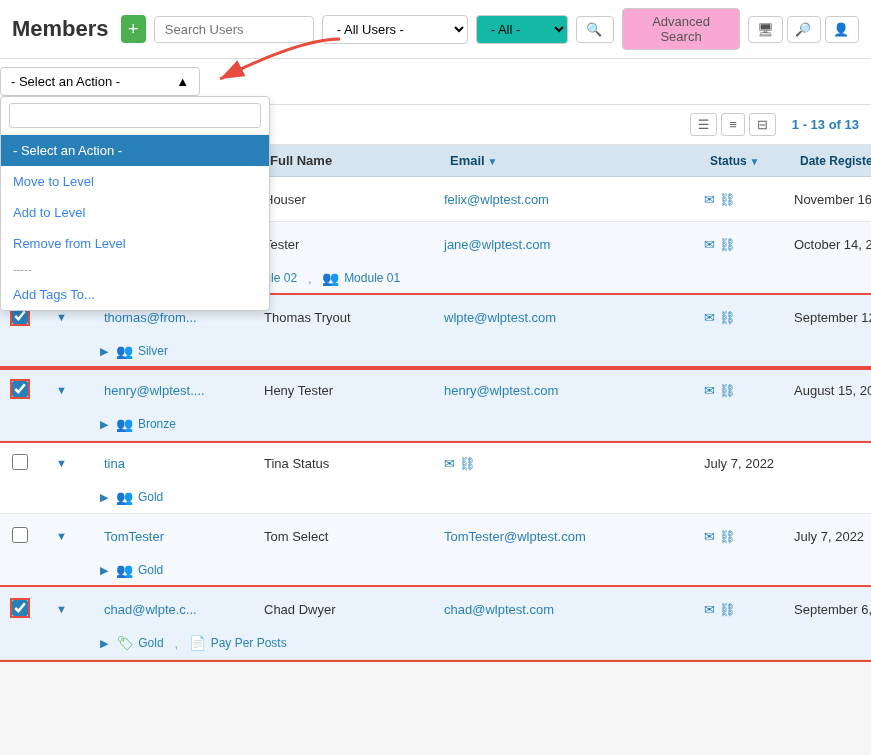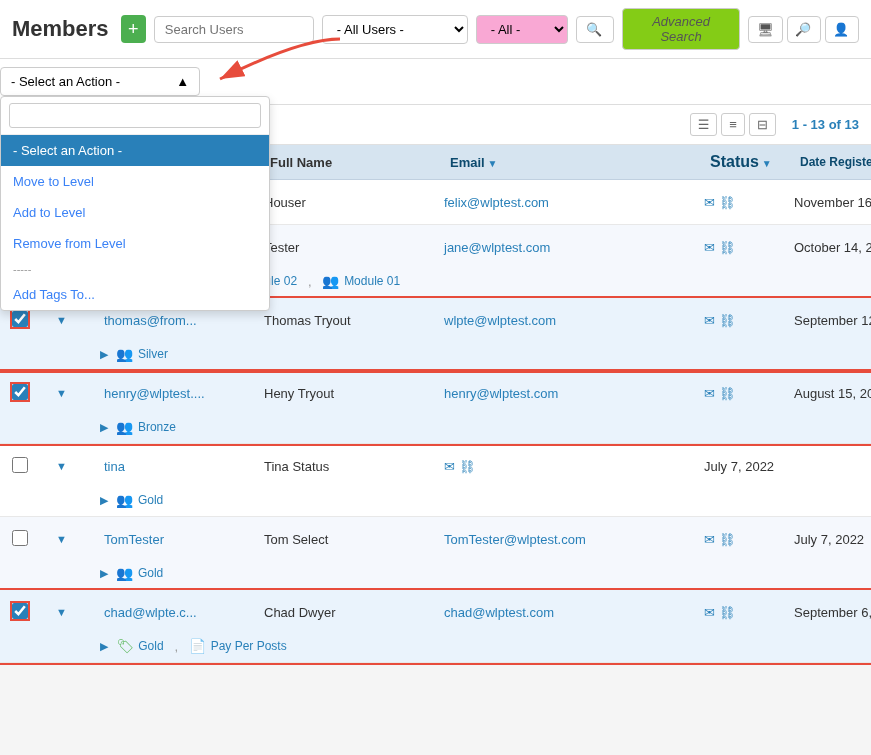--- a/index.html
+++ b/index.html
@@ -4,23 +4,23 @@
   <style>
     * { box-sizing: border-box; margin: 0; padding: 0; font-family: Arial, sans-serif; font-size: 13px; }
     body { background: #f5f5f5; width: 871px; min-height: 755px; overflow-x: hidden; }
 
     
     .header { background: #fff; border-bottom: 1px solid #ddd; padding: 8px 12px; display: flex; align-items: center; gap: 8px; }
     .header-title { font-size: 22px; font-weight: bold; color: #333; margin-right: 4px; }
     .add-btn { background: #4caf50; border: none; border-radius: 4px; width: 28px; height: 28px; color: #fff; font-size: 18px; cursor: pointer; display: flex; align-items: center; justify-content: center; }
     .search-input { border: 1px solid #ccc; border-radius: 4px; padding: 5px 10px; width: 160px; color: #999; }
     .select-users { border: 1px solid #ccc; border-radius: 4px; padding: 5px 10px; width: 160px; background: #fff; }
-    .select-all { border: 1px solid #ccc; border-radius: 4px; padding: 5px 10px; width: 100px; background: #f9a8d4; }
+    .select-all { border: 1px solid #ccc; border-radius: 4px; padding: 5px 10px; width: 100px; background: #14b8a6; }
     .search-btn { background: #fff; border: 1px solid #ccc; border-radius: 4px; padding: 5px 10px; cursor: pointer; display: flex; align-items: center; }
-    .adv-search-btn { background: #84cc16; border: 1px solid #ccc; border-radius: 4px; padding: 5px 12px; cursor: pointer; color: #555; font-style: italic; }
+    .adv-search-btn { background: #f9a8d4; border: 1px solid #ccc; border-radius: 4px; padding: 5px 12px; cursor: pointer; color: #555; }
     .view-icons { display: flex; gap: 4px; margin-left: auto; }
     .view-icon-btn { background: #fff; border: 1px solid #ccc; border-radius: 4px; padding: 5px 8px; cursor: pointer; color: #555; }
 
     
     .toolbar { background: #fff; border-bottom: 1px solid #ddd; padding: 8px 0; display: flex; align-items: center; gap: 8px; position: relative; }
     .action-select-wrapper { position: relative; display: inline-block; }
     .action-select-btn { border: 1px solid #ccc; border-radius: 4px; padding: 6px 10px; background: #fff; cursor: pointer; display: flex; align-items: center; gap: 6px; min-width: 200px; justify-content: space-between; }
     .action-dropdown { position: absolute; top: 100%; left: 0; z-index: 100; background: #fff; border: 1px solid #ccc; border-radius: 4px; width: 270px; box-shadow: 0 4px 10px rgba(0,0,0,0.15); }
     .action-dropdown-search { padding: 6px 8px; border-bottom: 1px solid #eee; }
     .action-dropdown-search input { width: 100%; border: 1px solid #ccc; padding: 4px 6px; border-radius: 3px; outline: none; }
@@ -132,21 +132,21 @@
   </div>
   <span class="pagination-info">1 - 13 of 13</span>
 </div>
 
 <div class="table-header">
   <div class="th"></div>
   <div class="th"></div>
   <div class="th">Name</div>
   <div class="th">Full Name</div>
   <div class="th sortable">Email</div>
-  <div class="th sortable" style="font-size:16px;">Status</div>
+  <div class="th sortable" style="font-size:12px;">Status</div>
   <div class="th sortable" style="font-size:12px;">Date Registered ▼</div>
 </div>
 
 <div class="table-container">
 
   <div class="table-row" style="background:#fff;">
     <div class="row-main">
       <div style="padding:0 8px;">
         <input type="checkbox" class="checkbox checkbox-blue" style="">
       </div>
@@ -230,21 +230,21 @@
     <div class="row-main">
       <div style="padding:0 8px;">
         <input type="checkbox" class="checkbox checkbox-blue" checked="" style="outline: rgb(231, 76, 60) solid 2px;">
       </div>
       <div>
         <button class="expand-btn" style="color:#2980b9;">▼</button>
       </div>
       <div>
         <a class="user-link">henry@wlptest....</a>
       </div>
-      <div class="user-name">Heny Tryout</div>
+      <div class="user-name">Heny Tester</div>
       <div>
         <a class="email-link">henry@wlptest.com</a>
       </div>
       <div class="action-icons">
         <span class="action-icon">✉</span>
         <span class="action-icon">⛓</span>
       </div>
       <div class="date-text">August 15, 2022</div>
     </div>
     <div class="row-sub">

